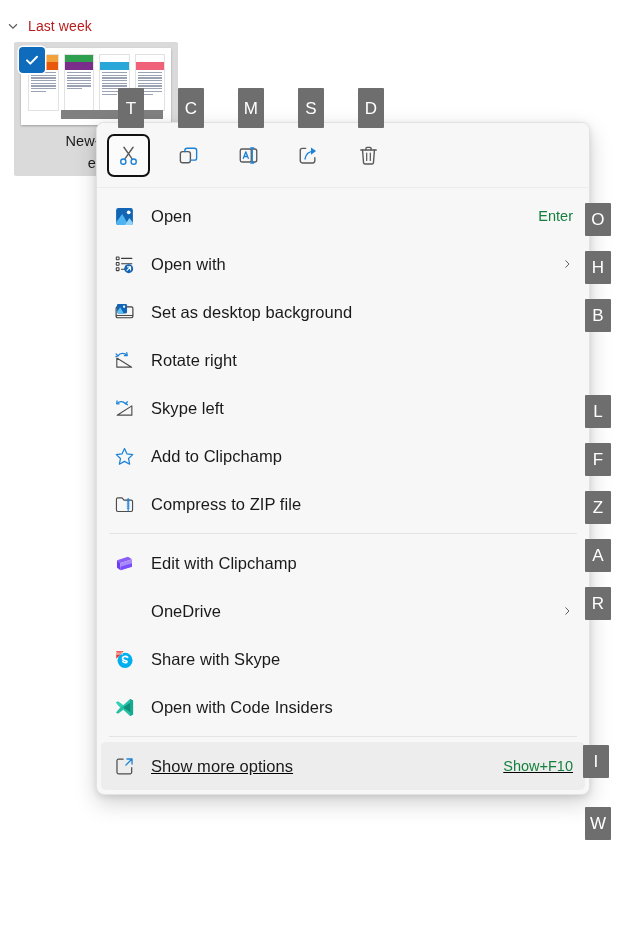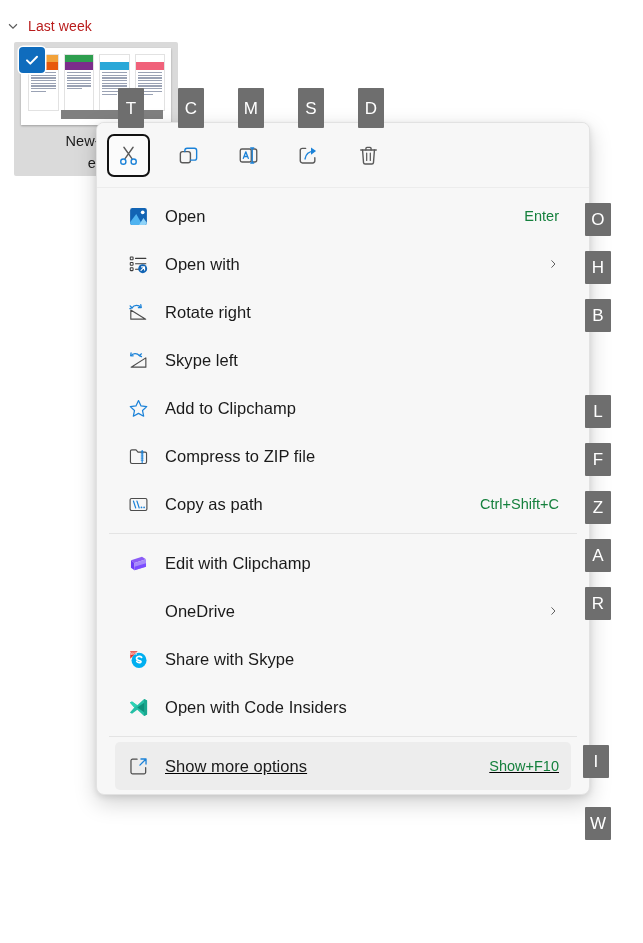--- a/index.html
+++ b/index.html
@@ -168,21 +168,21 @@
     box-sizing: border-box;
   }
   .cmd-btn.focused {
     background: #fbfbfb;
     border: 2px solid #121212;
     border-radius: 7px;
   }
   .cmd-btn svg { width: 23px; height: 23px; }
 
   
-  .menu-section { padding: 4px 14px; }
+  .menu-section { padding: 4px 0; }
   .menu-sep {
     height: 1px;
     background: #e4e4e4;
     margin: 1px 12px;
   }
 
   .menu-item {
     position: relative;
     height: 48px;
     margin: 0 4px;
@@ -415,20 +415,32 @@
         </svg>
       </span>
       <span class="mi-label">Open with</span>
       <span class="mi-chevron">
         <svg viewBox="0 0 16 16" fill="none" stroke="currentColor" stroke-width="1.3">
           <path d="M6 3.2 L10.6 8 L6 12.8"></path>
         </svg>
       </span>
     </div>
 
+    <div class="menu-item">
+      <span class="mi-icon">
+        <svg viewBox="0 0 24 24" fill="none">
+          <rect x="2.4" y="5.6" width="19.2" height="12.4" rx="1.6" stroke="#3b3b3b" stroke-width="1.3"></rect>
+          <path d="M2.4 15.4 H21.6" stroke="#3b3b3b" stroke-width="1.1"></path>
+          <rect x="3.3" y="2.4" width="11.6" height="10.6" rx="1.6" fill="#1264b4"></rect>
+          <path d="M3.3 11.4 L7.1 6.1 L11.1 13 H4.9 A1.6 1.6 0 0 1 3.3 11.4 Z" fill="#5cc0f5"></path>
+          <circle cx="11.5" cy="5.4" r="1.3" fill="#ffffff"></circle>
+        </svg>
+      </span>
+      <span class="mi-label">Set as desktop background</span>
+    </div>
 
     <div class="menu-item">
       <span class="mi-icon">
         <svg viewBox="0 0 24 24" fill="none">
           <path d="M3.2 19.6 H20.2 L3.2 9.2 Z" stroke="#4c4c4c" stroke-width="1.3" stroke-linejoin="round"></path>
           <path d="M4.6 6.6 C7 3 12.4 3.2 14.6 6.2" stroke="#1b82d8" stroke-width="1.45" stroke-linecap="round"></path>
           <path d="M11.9 6.5 L15.1 6.3 L14.6 3.1" stroke="#1b82d8" stroke-width="1.45" stroke-linecap="round" stroke-linejoin="round"></path>
           <path d="M4.6 6.6 L2.4 4.4 M4.6 6.6 L2.2 7.6" stroke="#1b82d8" stroke-width="1.45" stroke-linecap="round"></path>
         </svg>
       </span>
@@ -460,32 +472,20 @@
       <span class="mi-icon">
         <svg viewBox="0 0 24 24" fill="none">
           <path d="M2.8 7 V18.4 A1.6 1.6 0 0 0 4.4 20 H19.6 A1.6 1.6 0 0 0 21.2 18.4 V8.6 A1.6 1.6 0 0 0 19.6 7 H11.4 L9.2 4.4 H4.4 A1.6 1.6 0 0 0 2.8 6 Z" stroke="#4c4c4c" stroke-width="1.3" stroke-linejoin="round"></path>
           <path d="M16.2 4.6 V19.8" stroke="#1b82d8" stroke-width="1.3"></path>
           <path d="M14.6 6.6 H17.8 M14.6 9 H17.8 M14.6 11.4 H17.8 M14.6 13.8 H17.8 M14.6 16.2 H17.8" stroke="#1b82d8" stroke-width="1.1"></path>
         </svg>
       </span>
       <span class="mi-label">Compress to ZIP file</span>
     </div>
 
-    <div class="menu-item">
-      <span class="mi-icon">
-        <svg viewBox="0 0 24 24" fill="none">
-          <rect x="2.4" y="5.2" width="19.2" height="13.6" rx="1.6" stroke="#4c4c4c" stroke-width="1.3"></rect>
-          <path d="M6.2 8 L8.8 16 M10.2 8 L12.8 16" stroke="#1b82d8" stroke-width="1.35" stroke-linecap="round"></path>
-          <circle cx="15.4" cy="15.4" r="1" fill="#1b82d8"></circle>
-          <circle cx="18.4" cy="15.4" r="1" fill="#1b82d8"></circle>
-        </svg>
-      </span>
-      <span class="mi-label">Copy as path</span>
-      <span class="mi-accel">Ctrl+Shift+C</span>
-    </div>
 
   </div>
 
   <div class="menu-sep"></div>
 
   <div class="menu-section">
 
     <div class="menu-item">
       <span class="mi-icon">
         <svg viewBox="0 0 24 24">

